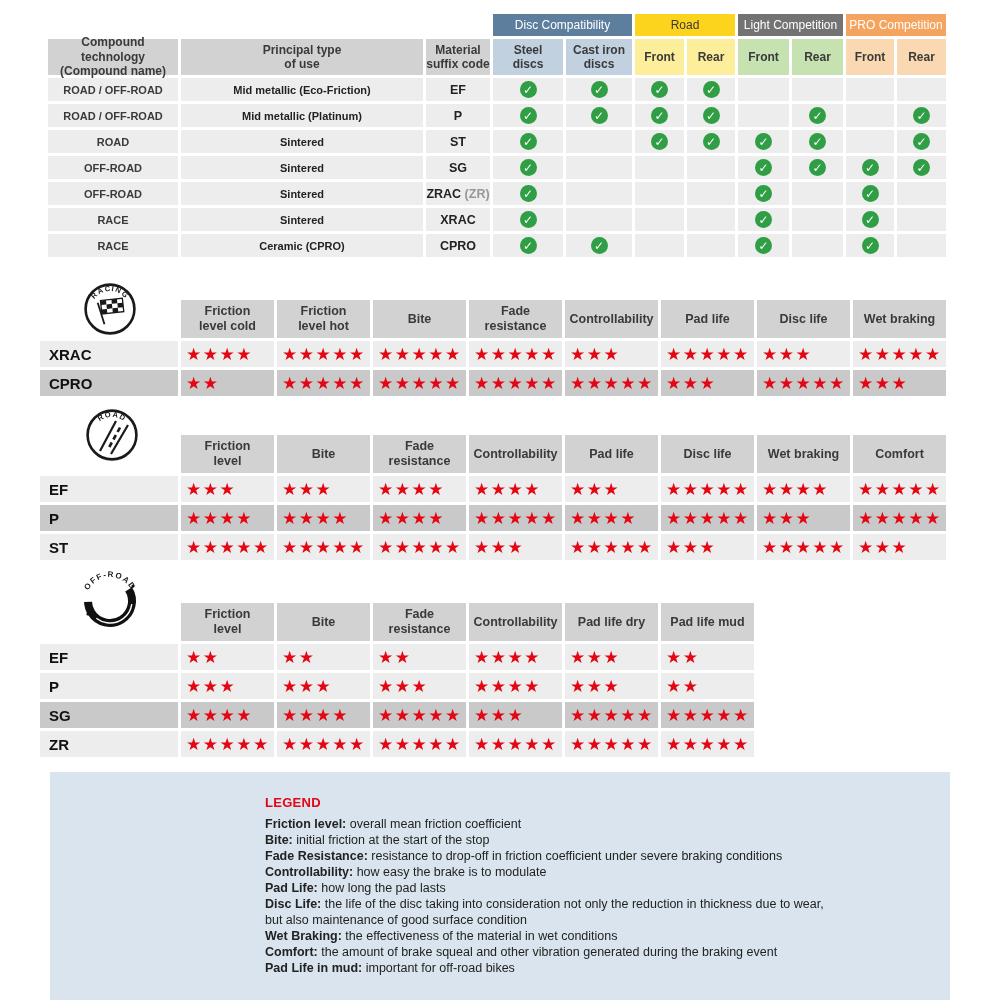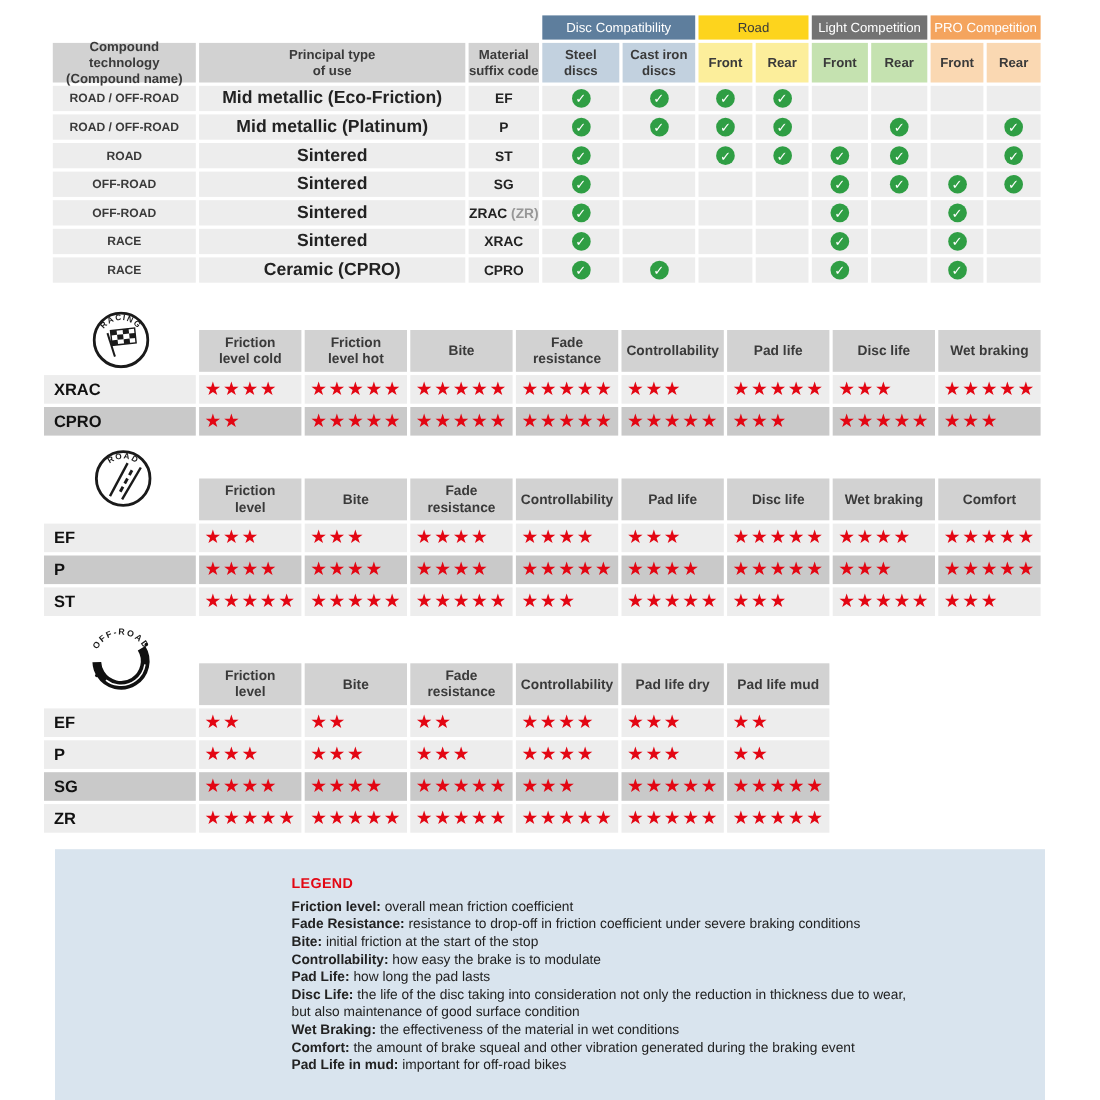--- a/index.html
+++ b/index.html
@@ -20,21 +20,21 @@
   .g-pro{background:#f4a45e;color:#fff}
   .hcell{display:flex;align-items:center;justify-content:center;text-align:center;
     font-size:12px;font-weight:bold;line-height:1.2;white-space:pre-line;color:#3a3a3a}
   .hgray{background:#d2d2d2}
   .sub-disc{background:#c2d1df}
   .sub-road{background:#fcee9b}
   .sub-light{background:#c5e2b0}
   .sub-pro{background:#fad8b2}
   .cell{display:flex;align-items:center;justify-content:center;background:#ededed}
   .usecell{font-size:11px;font-weight:bold;color:#3a3a3a}
-  .compcell{font-size:16px;font-weight:bold;color:#222}
+  .compcell{font-size:11px;font-weight:bold;color:#222}
   .codecell{font-size:12.5px;font-weight:bold;color:#222}
   .codegray{color:#979797;white-space:pre}
   .chk{width:17px;height:17px;border-radius:50%;background:#2f9e44;color:#fff;
     font-size:12px;font-weight:bold;display:flex;align-items:center;justify-content:center;
     line-height:1;font-family:"DejaVu Sans",sans-serif}
 
   
   .rtable{position:absolute;display:grid;gap:3px}
   #t-racing{left:40px;top:300px;grid-template-columns:138px repeat(8,93px);grid-template-rows:38px repeat(2,26px)}
   #t-road{left:40px;top:435px;grid-template-columns:138px repeat(8,93px);grid-template-rows:38px repeat(3,26px)}
@@ -407,22 +407,22 @@
       <div class="stars light">★★★★★</div>
       <div class="stars light">★★★★★</div>
       <div class="stars light">★★★★★</div>
     </div>
 
   <div id="legend">
     <div class="legend-content">
       <div class="legend-title">LEGEND</div>
       <div id="legend-lines">
           <div class="lline"><span class="lterm">Friction level: </span>overall mean friction coefficient</div>
+          <div class="lline"><span class="lterm">Bite: </span>initial friction at the start of the stop</div>
           <div class="lline"><span class="lterm">Fade Resistance: </span>resistance to drop-off in friction coefficient under severe braking conditions</div>
-          <div class="lline"><span class="lterm">Bite: </span>initial friction at the start of the stop</div>
           <div class="lline"><span class="lterm">Controllability: </span>how easy the brake is to modulate</div>
           <div class="lline"><span class="lterm">Pad Life: </span>how long the pad lasts</div>
           <div class="lline"><span class="lterm">Disc Life: </span>the life of the disc taking into consideration not only the reduction in thickness due to wear,</div>
           <div class="lline">but also maintenance of good surface condition</div>
           <div class="lline"><span class="lterm">Wet Braking: </span>the effectiveness of the material in wet conditions</div>
           <div class="lline"><span class="lterm">Comfort: </span>the amount of brake squeal and other vibration generated during the braking event</div>
           <div class="lline"><span class="lterm">Pad Life in mud: </span>important for off-road bikes</div>
         </div>
     </div>
   </div>

